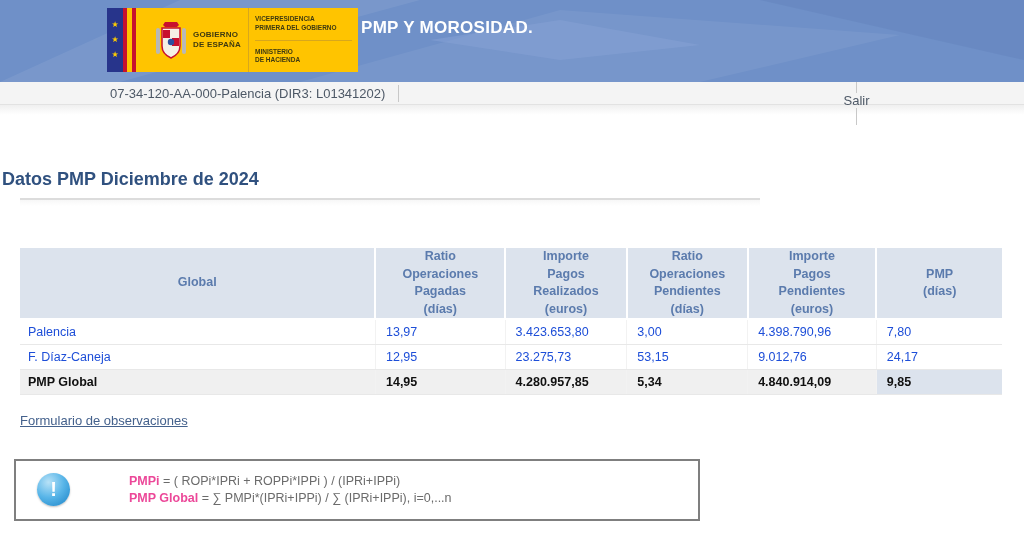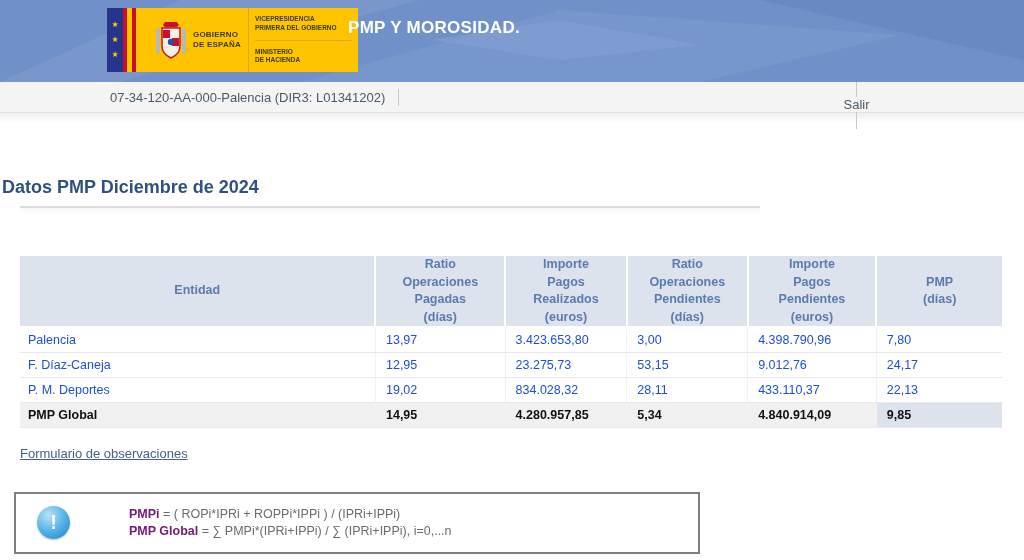--- a/index.html
+++ b/index.html
@@ -42,27 +42,27 @@
   }
   .dept-top {
     font-size: 6.5px; font-weight: bold; color: #3f3a10; line-height: 1.35;
     white-space: pre-line; border-bottom: 1px solid #d8a71c; padding-bottom: 7px;
   }
   .dept-bottom {
     font-size: 6.5px; font-weight: bold; color: #3f3a10; line-height: 1.35;
     white-space: pre-line; padding-top: 7px;
   }
   .app-title {
-    position: absolute; left: 348px; top: 18px;
+    position: absolute; left: 361px; top: 18px;
     color: #ffffff; font-size: 17px; font-weight: bold; letter-spacing: 0.3px;
   }
 
   
   .crumb-bar {
-    height: 31px; background: #f4f4f4; border-bottom: 1px solid #e2e2e2;
+    height: 23px; background: #f4f4f4; border-bottom: 1px solid #e2e2e2;
     display: flex; align-items: center; font-size: 13px; color: #4d5866;
   }
   .entity-code { margin-left: 110px; }
   .v-divider { width: 1px; height: 17px; background: #c8c8c8; margin: 0 13px; }
   .crumb-right { margin-left: auto; display: flex; align-items: center; margin-right: 118px; flex-direction: column; }
   .crumb-link { color: #4d5866; text-decoration: none; cursor: pointer; }
   .shadow-strip { height: 12px; background: linear-gradient(#efefef, #ffffff 80%); }
 
   
   .page-title {
@@ -118,21 +118,21 @@
     display: flex; align-items: center;
   }
   .info-icon {
     width: 33px; height: 33px; margin-left: 21px; border-radius: 50%;
     background: radial-gradient(circle at 35% 28%, #b8e2f7, #58b5e8 48%, #1f86c9 95%);
     color: #ffffff; font-weight: bold; font-size: 20px;
     display: flex; align-items: center; justify-content: center;
     box-shadow: 0 1px 2px rgba(0,0,0,0.25); flex: 0 0 auto;
   }
   .formulas { margin-left: 33px; font-size: 12.5px; color: #6b6b6b; line-height: 1.3; }
-  .formula-term { font-weight: bold; color: #701a75; padding-left: 26px; }
+  .formula-term { font-weight: bold; color: #ec4899; padding-left: 26px; }
 </style>
 </head>
 <body>
 
 <div class="header">
   <svg class="header-pattern" viewBox="0 0 1024 82" preserveAspectRatio="none">
     <polygon points="0,82 180,0 420,0 120,82" fill="#ffffff" opacity="0.07"></polygon>
     <polygon points="300,82 560,10 900,35 700,82" fill="#ffffff" opacity="0.06"></polygon>
     <polygon points="520,0 760,0 1024,60 1024,0" fill="#5f7fb8" opacity="0.35"></polygon>
     <polygon points="430,40 560,20 700,45 560,60" fill="#8aa5d6" opacity="0.45"></polygon>
@@ -189,21 +189,21 @@
     <colgroup>
       <col class="c1">
         <col class="c2">
         <col class="c3">
         <col class="c4">
         <col class="c5">
         <col class="c6">
     </colgroup>
     <thead>
       <tr>
-        <th>Entidad</th>
+        <th>Global</th>
         <th>Ratio
 Operaciones
 Pagadas
 (días)</th>
         <th>Importe
 Pagos
 Realizados
 (euros)</th>
         <th>Ratio
 Operaciones
@@ -227,28 +227,20 @@
         <td class="num">7,80</td>
       </tr>
       <tr>
         <td class="entity">F. Díaz-Caneja</td>
         <td class="num">12,95</td>
         <td class="num">23.275,73</td>
         <td class="num">53,15</td>
         <td class="num">9.012,76</td>
         <td class="num">24,17</td>
       </tr>
-      <tr>
-        <td class="entity">P. M. Deportes</td>
-        <td class="num">19,02</td>
-        <td class="num">834.028,32</td>
-        <td class="num">28,11</td>
-        <td class="num">433.110,37</td>
-        <td class="num">22,13</td>
-      </tr>
       <tr class="total">
         <td class="entity">PMP Global</td>
         <td class="num">14,95</td>
         <td class="num">4.280.957,85</td>
         <td class="num">5,34</td>
         <td class="num">4.840.914,09</td>
         <td class="num pmp-cell">9,85</td>
       </tr>
     </tbody>
   </table>

